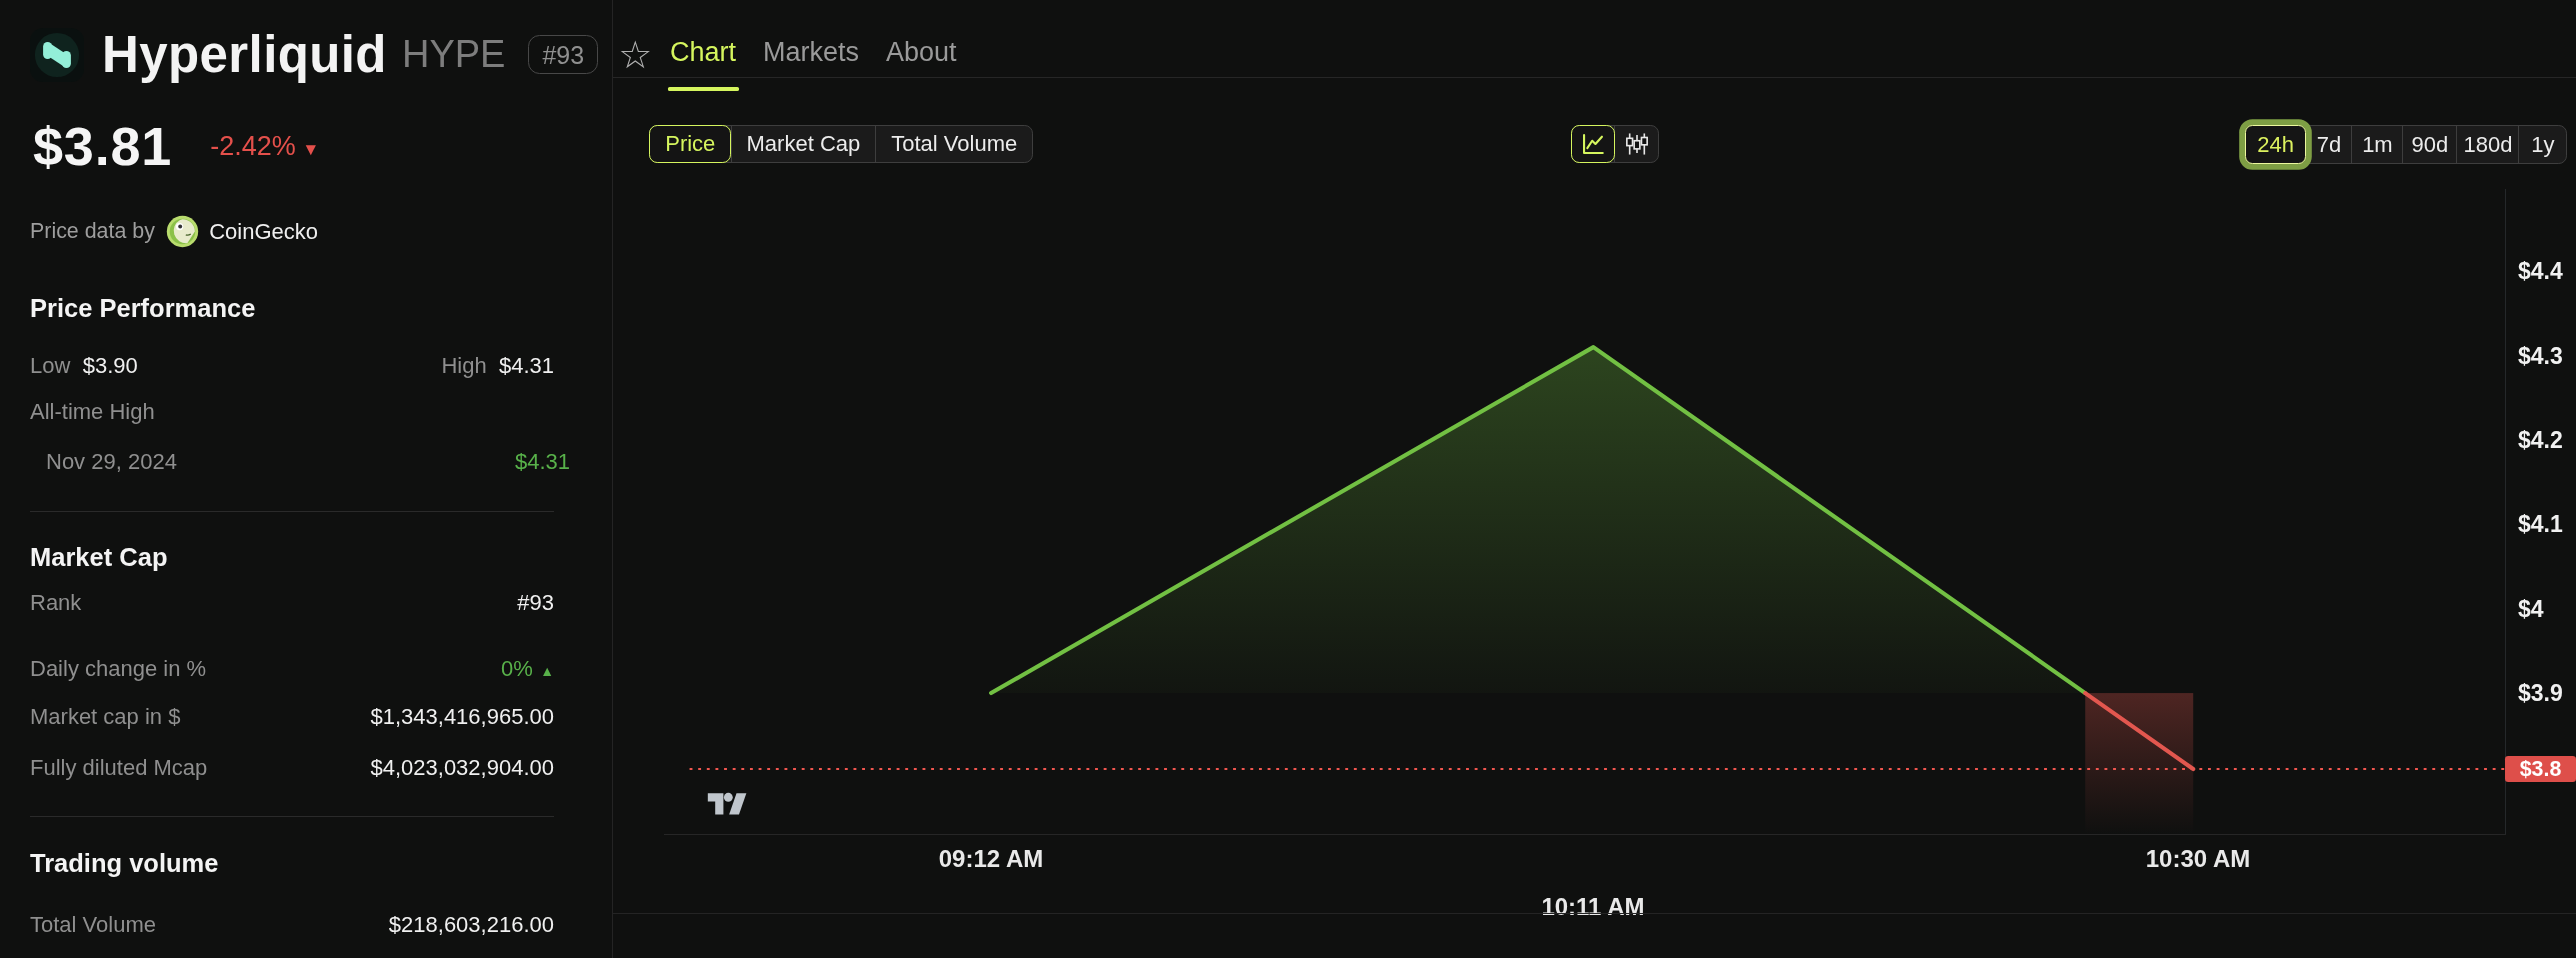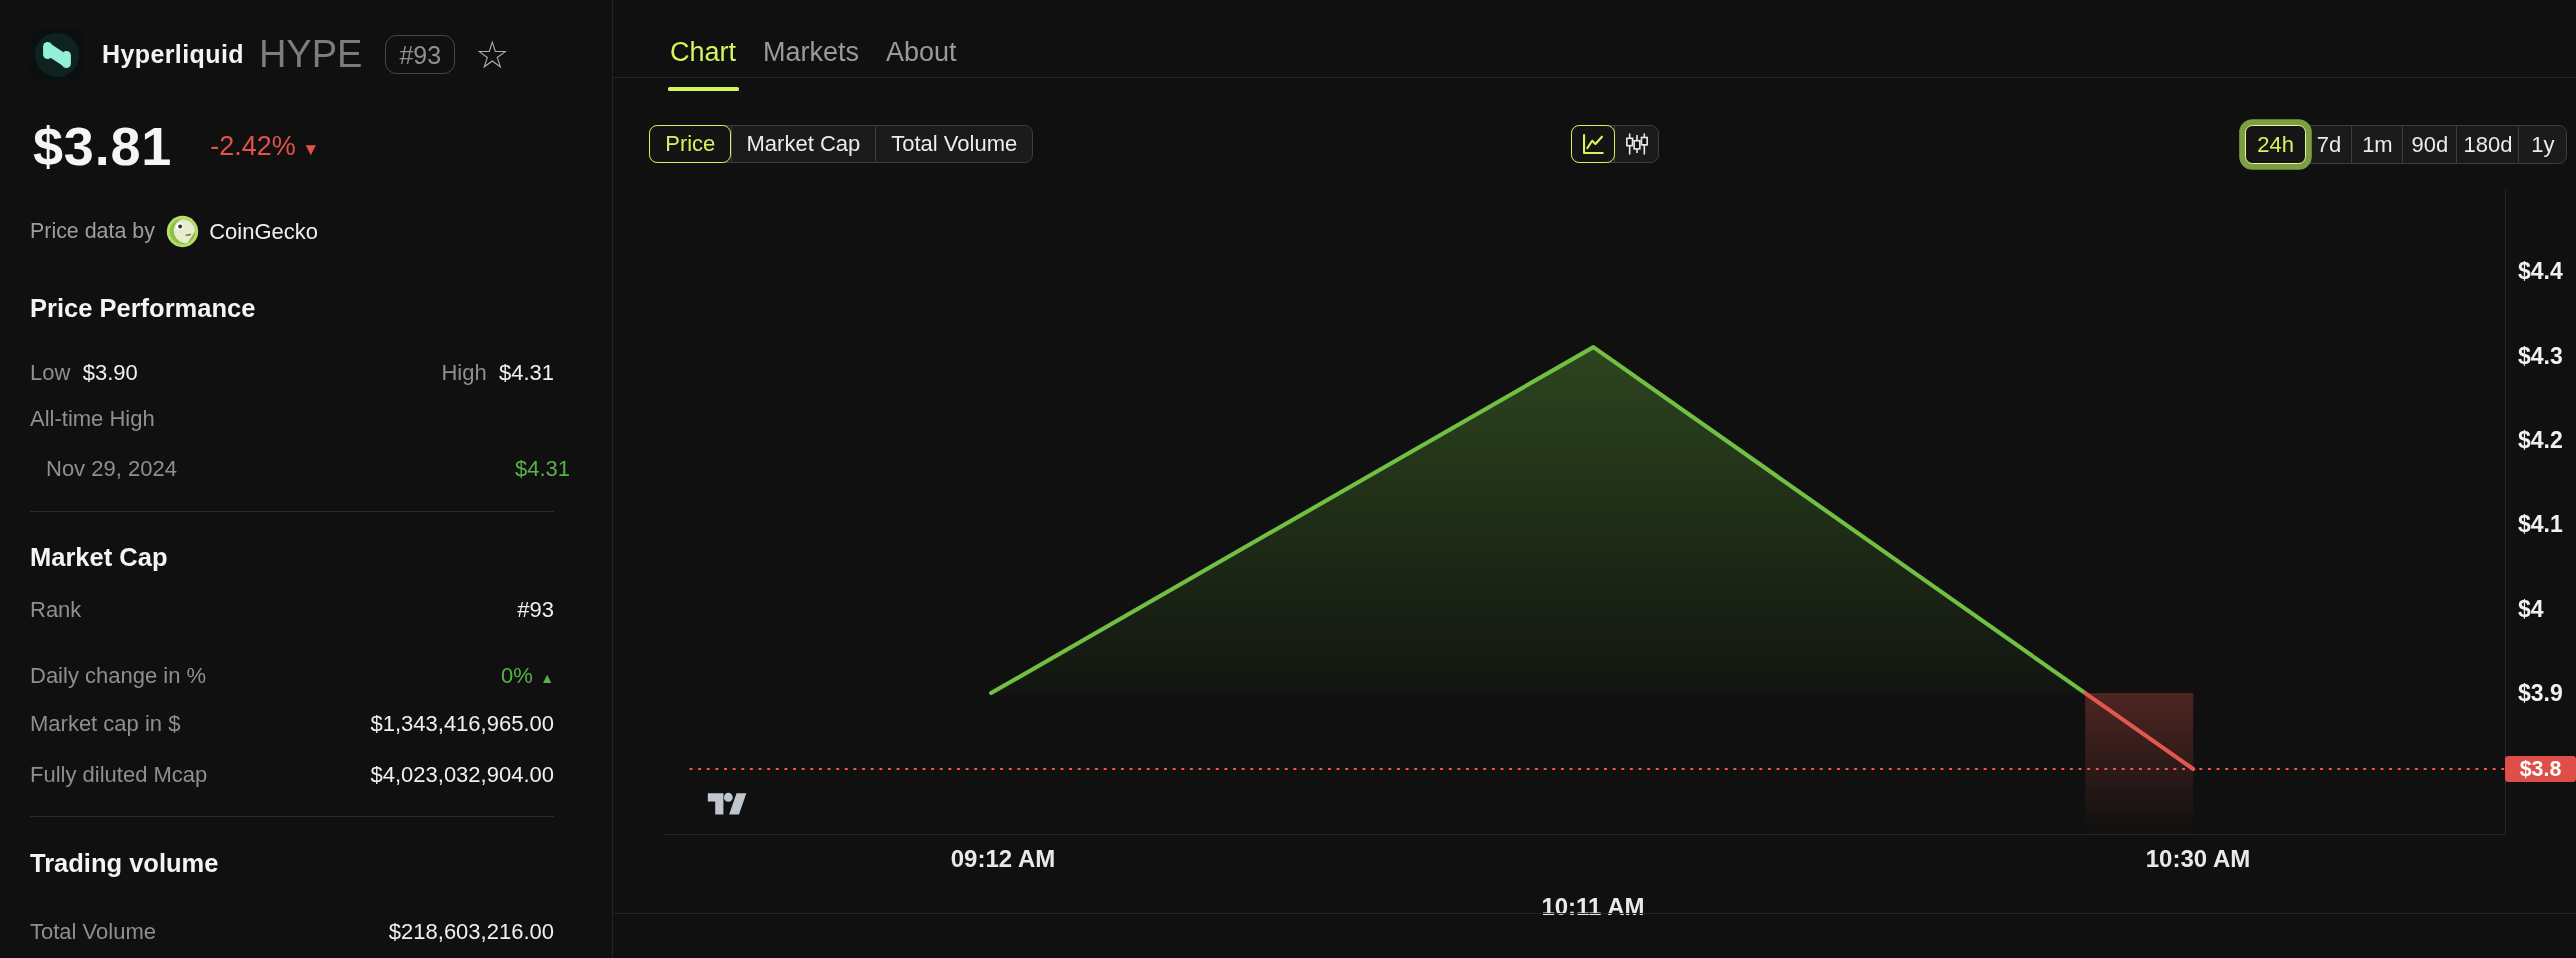--- a/index.html
+++ b/index.html
@@ -3,35 +3,35 @@
 <meta charset="utf-8">
 <style>
   html,body{margin:0;padding:0;background:#0f100f;width:2576px;height:958px;overflow:hidden;
     font-family:"Liberation Sans", sans-serif;-webkit-font-smoothing:antialiased;}
   *{box-sizing:border-box;}
   
   #sidebar{position:absolute;left:0;top:0;width:612px;height:958px;}
   #sidebar-divider{position:absolute;left:612px;top:0;width:0.8px;height:958px;background:#242424;}
   #coin-logo{position:absolute;left:30px;top:28px;width:54px;height:54px;}
   #title-row{position:absolute;left:102px;top:33px;height:43px;display:flex;align-items:center;}
-  .coin-name{font-size:25px;font-weight:700;color:#f3f3f3;letter-spacing:0.4px;}
+  .coin-name{font-size:51px;font-weight:700;color:#f3f3f3;letter-spacing:0.4px;}
   .coin-symbol{font-size:38px;color:#7d7d7d;margin-left:15px;}
   .rank-badge{margin-left:23px;border:1.6px solid #484848;border-radius:11.5px;padding:4.1px 13px;
     color:#909090;font-size:25px;line-height:28px;}
   .star{margin-left:20px;font-size:38px;color:#b0b0b0;line-height:38px;}
   #price-row{position:absolute;left:33px;top:117px;height:58px;display:flex;align-items:center;}
   .big-price{font-size:54px;font-weight:700;color:#f5f5f5;letter-spacing:0.8px;}
   .price-change{margin-left:38px;font-size:27px;color:var(--red);}
   .price-change .dir{font-size:17.3px;margin-left:6.6px;}
   #provider-row{position:absolute;left:30px;top:215px;height:33px;display:flex;align-items:center;gap:10.7px;}
   .provider-prefix{font-size:21.4px;color:#9e9e9e;}
   .provider-name{font-size:22px;color:#efefef;font-weight:500;}
   .side-heading{position:absolute;left:30px;font-size:25.5px;font-weight:600;color:#f4f4f4;line-height:30px;}
   .side-divider{position:absolute;left:30px;width:524px;height:0.8px;background:#2a2a2a;}
-  .srow{position:absolute;left:30px;width:524px;height:33px;display:flex;justify-content:space-between;align-items:flex-end;font-size:22px;}
+  .srow{position:absolute;left:30px;width:524px;height:33px;display:flex;justify-content:space-between;align-items:flex-start;font-size:22px;}
   .lab{color:#8f8f8f;}
   .val{color:#f0f0f0;}
   .val-green{color:var(--green);}
   .pair{display:flex;align-items:center;gap:12.3px;}
   .dir-up{color:var(--green);font-size:14px;margin-left:7.4px;}
   
   #main{position:absolute;left:613px;top:0;width:1963px;height:958px;}
   #tabs{position:absolute;left:57px;top:37px;display:flex;gap:27px;}
   .tab{position:relative;font-size:27px;color:#9a9a9a;cursor:pointer;padding-bottom:3.3px;}
   .tab.active{color:var(--accent);}
@@ -212,21 +212,21 @@
   <div id="plot-bottom"></div>
   <div id="yticks">
       <div class="ytick" style="top: 258px;">$4.4</div>
       <div class="ytick" style="top: 343px;">$4.3</div>
       <div class="ytick" style="top: 427px;">$4.2</div>
       <div class="ytick" style="top: 511px;">$4.1</div>
       <div class="ytick" style="top: 596px;">$4</div>
       <div class="ytick" style="top: 680px;">$3.9</div>
     </div>
   <div id="xticks">
-      <div class="xtick" style="left: 324px;">09:12 AM</div>
+      <div class="xtick" style="left: 312px;">09:12 AM</div>
       <div class="xtick" style="left: 914px; margin-top: 48px;">10:11 AM</div>
       <div class="xtick" style="left: 1519px; text-align: center;">10:30 AM</div>
     </div>
   <div id="price-flag" style="top: 756px;">$3.8</div>
   <span id="tv-logo">
     <svg width="41" height="33" viewBox="0 0 50 40">
       <path d="M1 5 h19 v26 h-10 v-16 h-9 z" fill="#cfd6dd"></path>
       <circle cx="26" cy="10" r="5.4" fill="#cfd6dd"></circle>
       <path d="M27 31 L36 5 L48 5 L39 31 Z" fill="#cfd6dd"></path>
     </svg>

